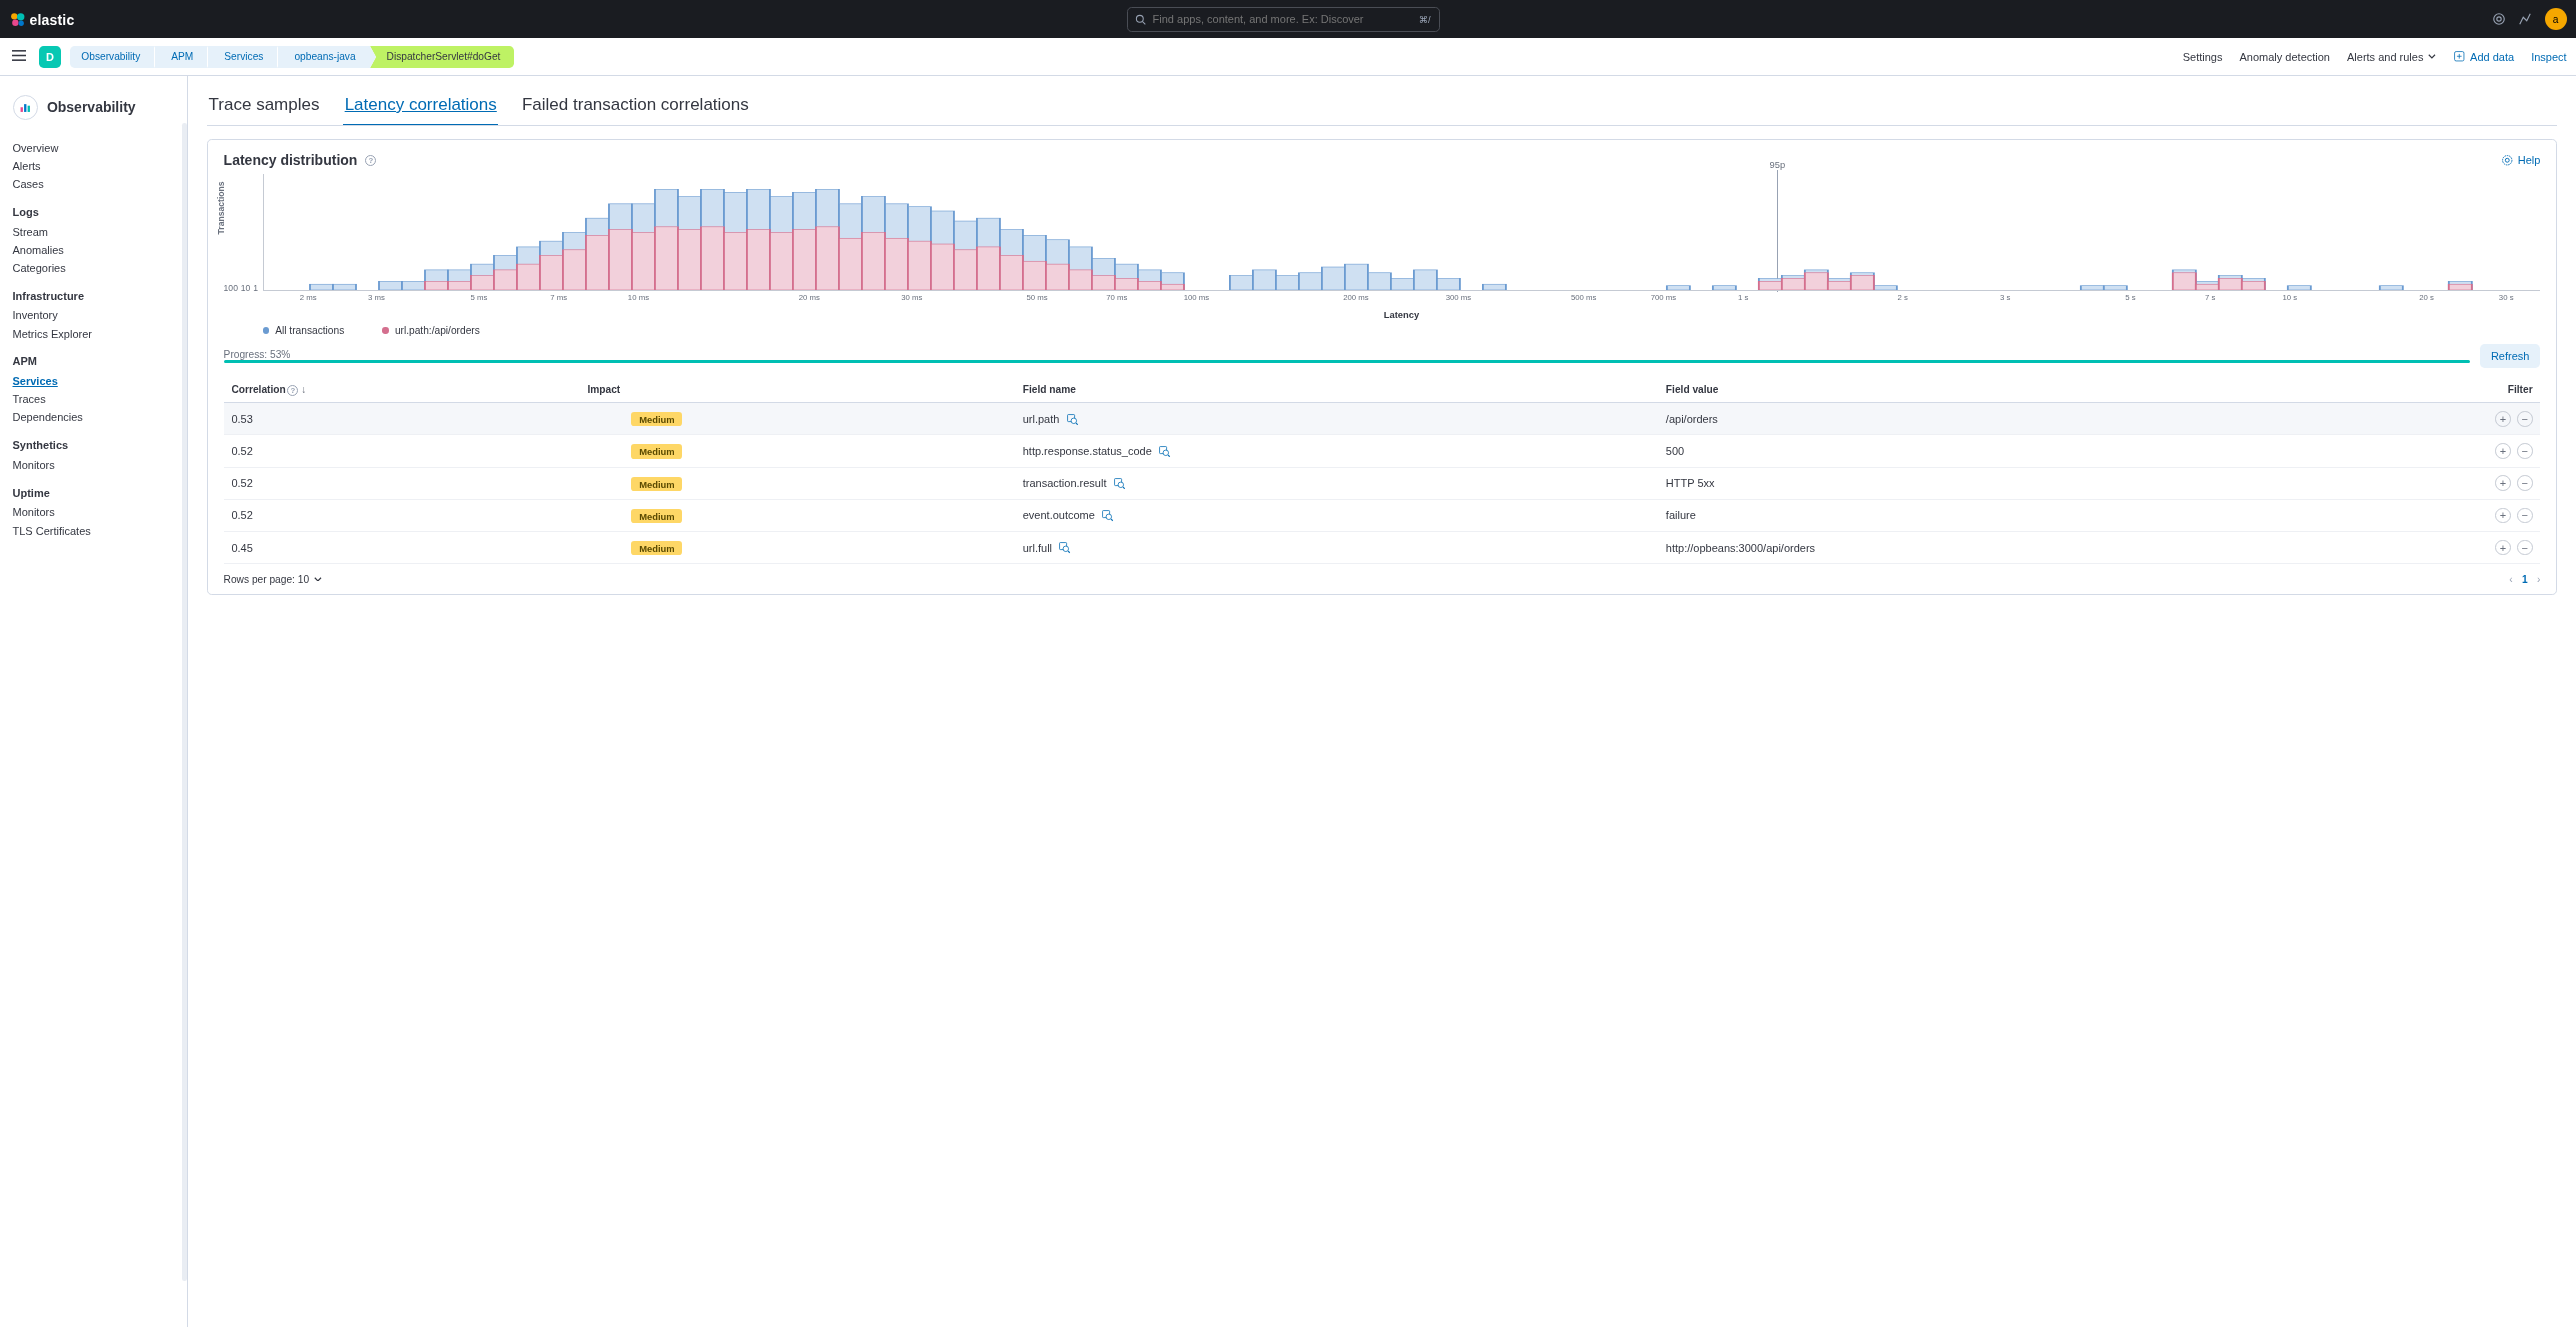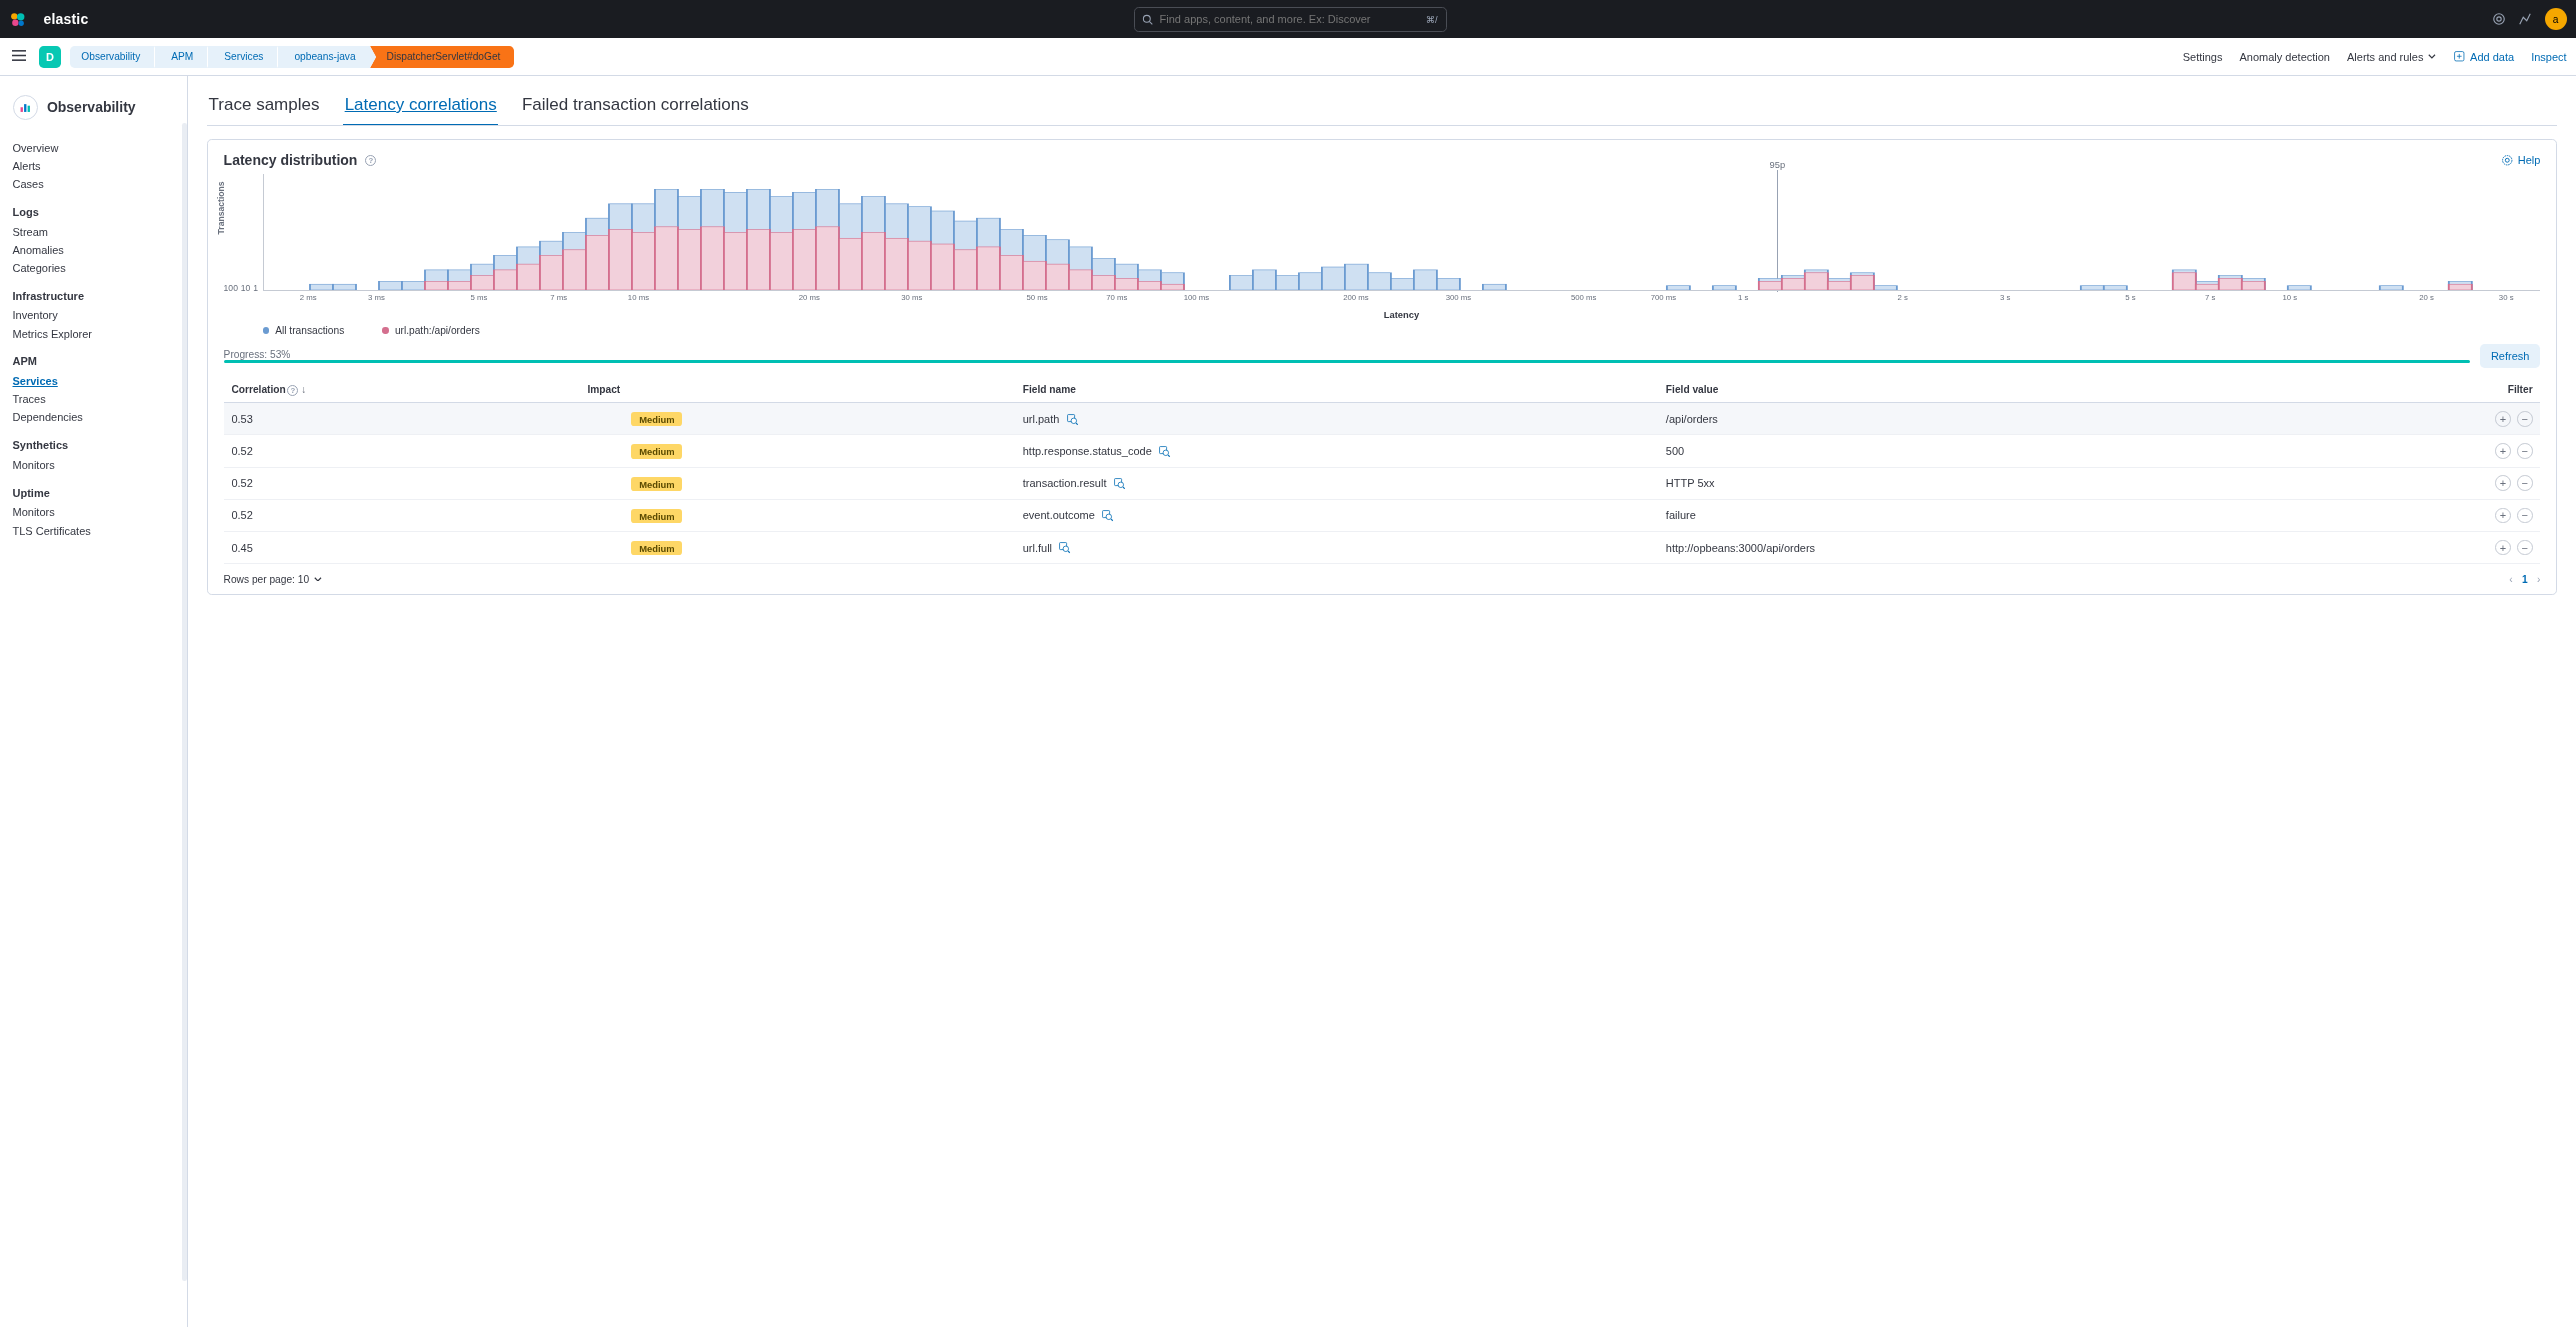--- a/index.html
+++ b/index.html
@@ -1,35 +1,35 @@
 <!DOCTYPE html>
 <html style="font-size:12.5px"><head>
 <meta charset="utf-8">
 <style>
 * { box-sizing: border-box; margin: 0; padding: 0; }
 body { font-family: -apple-system, BlinkMacSystemFont, "Segoe UI", Helvetica, Arial, sans-serif; font-size: 11px; color: #343741; background: #fff; }
 .topbar { background: #1a1c21; height: 38px; display: flex; align-items: center; padding: 0 9.4px; }
-.logo-wrap { display: flex; align-items: center; gap: 17px; }
+.logo-wrap { display: flex; align-items: flex-end; gap: 3px; }
 .logo-icon { width: 17px; height: 17px; }
 .logo-text { color: #fff; font-size: 14px; font-weight: 600; letter-spacing: 0.2px;}
 .search-wrap { flex: 1; display: flex; justify-content: center; }
 .search-box { width: 313px; height: 25px; background: #1a1c21; border: 0.8px solid #4a4d55; border-radius: 4.7px; display: flex; align-items: center; padding: 0 7.8px; gap: 6.3px; }
 .search-box svg { flex-shrink: 0; }
 .search-box input { background: transparent; border: none; outline: none; color: #98a2b3; font-size: 11px; flex: 1; }
 .search-kbd { color: #98a2b3; font-size: 9.4px; }
 .topbar-right { display: flex; align-items: center; gap: 12.5px; margin-left: auto;}
 .topbar-icon { color: #98a2b3; cursor: pointer; }
 .avatar { width: 22px; height: 22px; background: #f5a700; border-radius: 50%; display: flex; align-items: center; justify-content: center; color: #000; font-size: 10.2px; }
 .secondbar { height: 38px; border-bottom: 0.8px solid #d3dae6; display: flex; align-items: center; padding: 0 9.4px; gap: 9.4px; }
 .hamburger { cursor: pointer; padding: 3.1px;}
 .space-badge { width: 22px; height: 22px; background: #07c8b3; color: #fff; border-radius: 4.7px; display: flex; align-items: center; justify-content: center; font-weight: 700; font-size: 11px;}
 .breadcrumbs { display: flex; align-items: center; }
 .crumb { position: relative; height: 22px; display: flex; align-items: center; padding: 0 14px 0 17px; font-size: 10.2px; }
 .crumb.link { background: #e6f1fa; color: #006bb4; cursor: pointer; }
-.crumb.current { background: #f97316; color: #343741; }
+.crumb.current { background: #bef264; color: #343741; }
 .crumb::after { content: ""; position: absolute; right: -6.3px; top: 0; border-top: 11px solid transparent; border-bottom: 11px solid transparent; border-left: 6.3px solid; z-index: 1; }
 .crumb.link::after { border-left-color: #e6f1fa; }
 .crumb.current::after { border-left-color: #e9edf3; }
 .crumb::before { content: ""; position: absolute; left: 0; top: 0; border-top: 11px solid transparent; border-bottom: 11px solid transparent; border-left: 6.3px solid #fff; }
 .crumb:first-child { border-radius: 4.7px 0 0 4.7px; padding-left: 11px;}
 .crumb:first-child::before { display: none; }
 .crumb.current { border-radius: 0 4.7px 4.7px 0; }
 .crumb.current::after{ display:none;}
 .secondbar-right { margin-left: auto; display: flex; align-items: center; gap: 17px; font-size: 11px; }
 .secondbar-right .item { cursor: pointer; display: flex; align-items: center; gap: 4.7px; text-align: right;}

